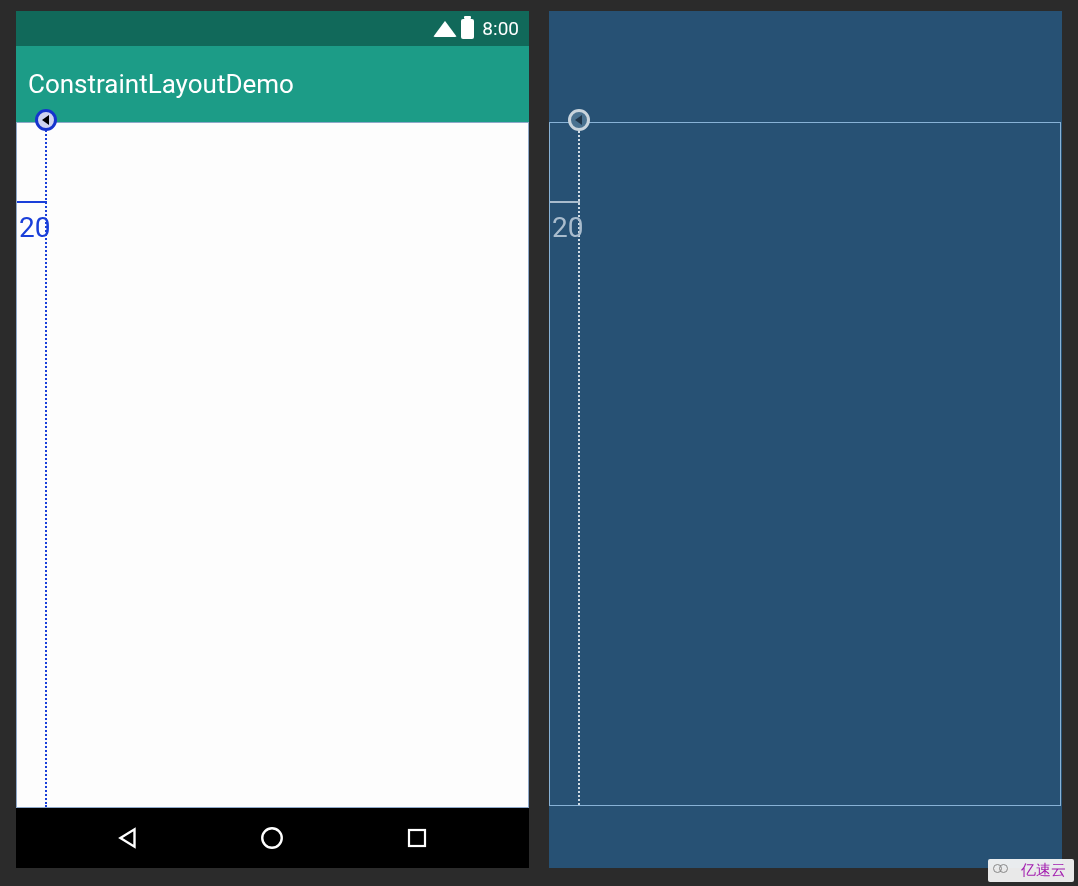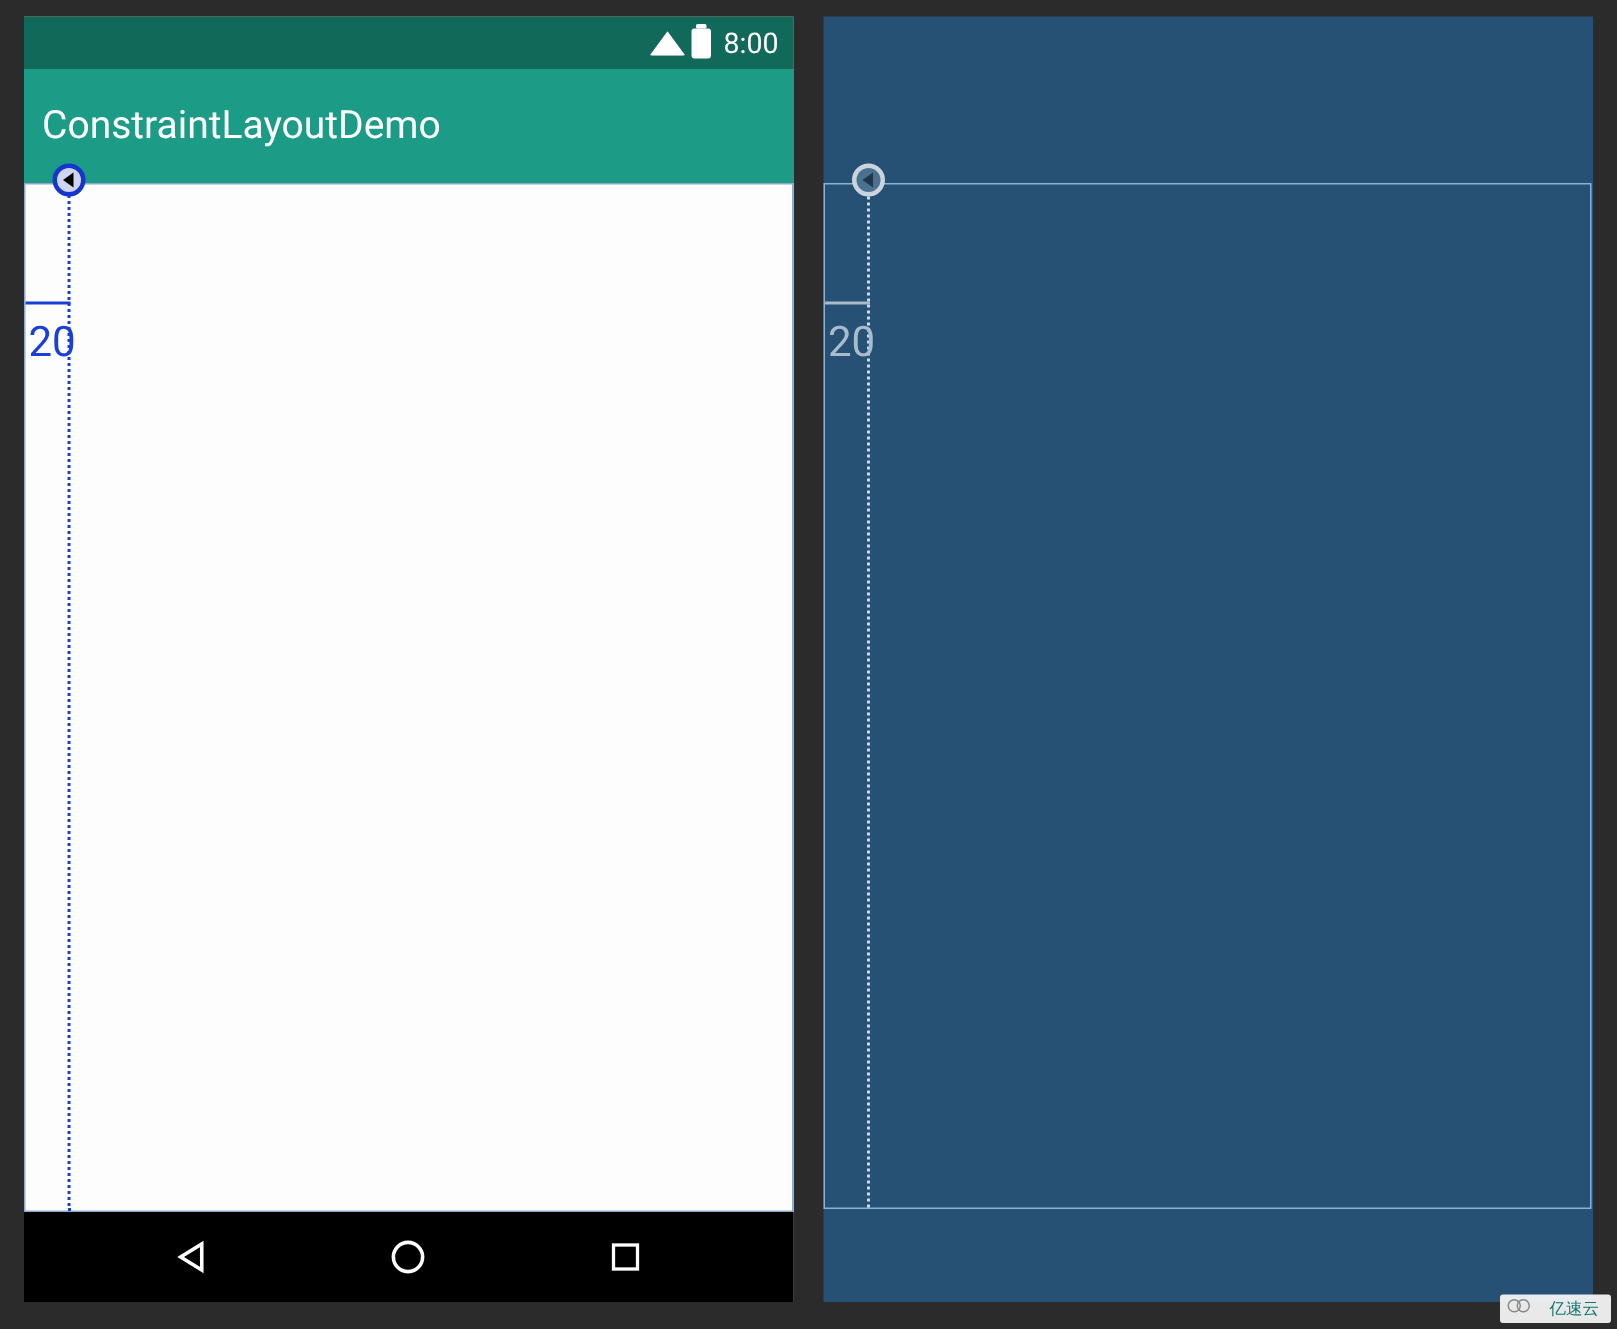--- a/index.html
+++ b/index.html
@@ -13,21 +13,21 @@
     }
     .container {
       display: flex;
       gap: 20px;
       padding: 11px 16px;
     }
     
     .device-pane {
       width: 516px;
       height: 857px;
-      background: #fca5a5;
+      background: #3b82f6;
       position: relative;
       display: flex;
       flex-direction: column;
     }
     .status-bar {
       height: 35px;
       background: #11695a;
       display: flex;
       align-items: center;
       justify-content: flex-end;
@@ -178,22 +178,22 @@
       left: 2px;
       top: 88px;
       font-size: 28px;
       color: #a9bccd;
     }
     .watermark {
       position: absolute;
       right: 4px;
       bottom: 4px;
       background: rgba(245,245,245,0.94);
-      color: #0f766e;
-      font-size: 11px;
+      color: #a21caf;
+      font-size: 15px;
       padding: 2px 8px;
       display: flex;
       align-items: center;
       gap: 5px;
       border-radius: 2px;
     }
     .watermark-logo {
       width: 20px; height: 14px;
       display: flex; gap: -4px;
     }

